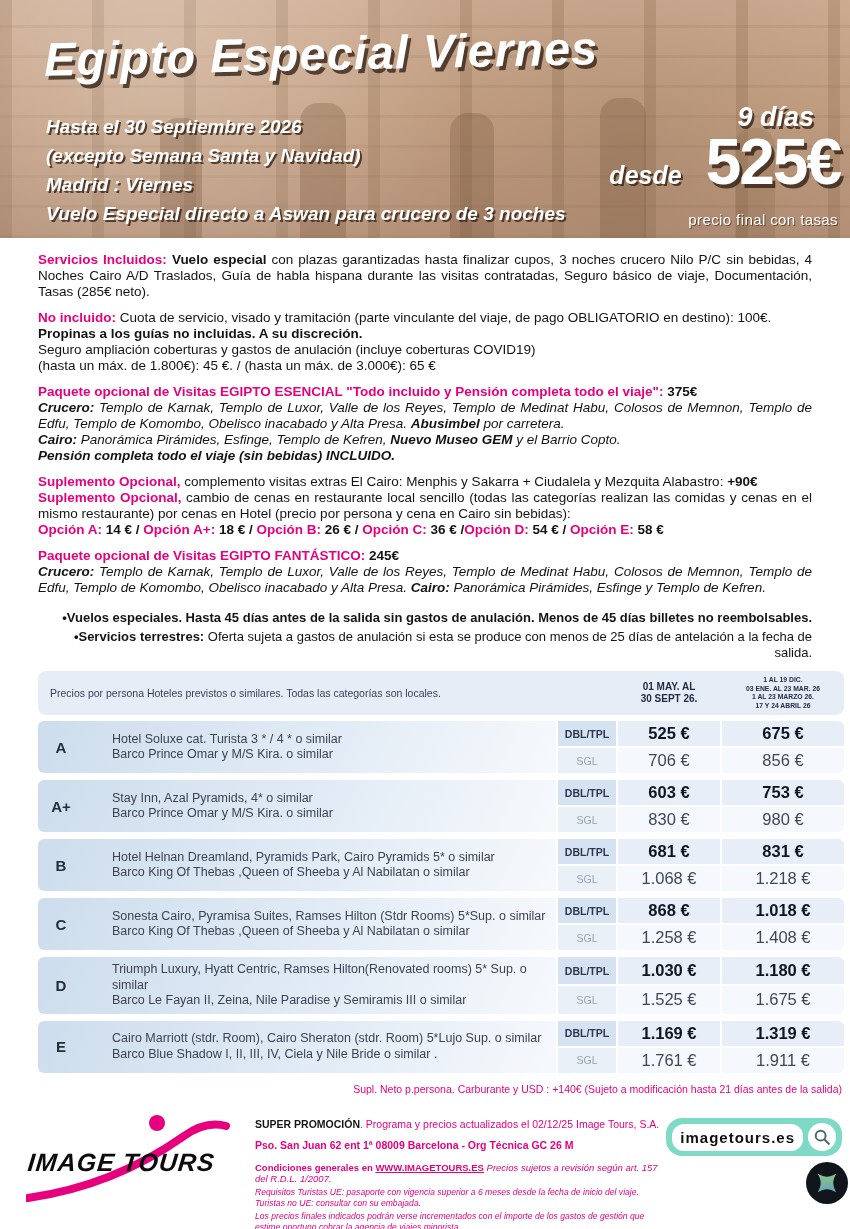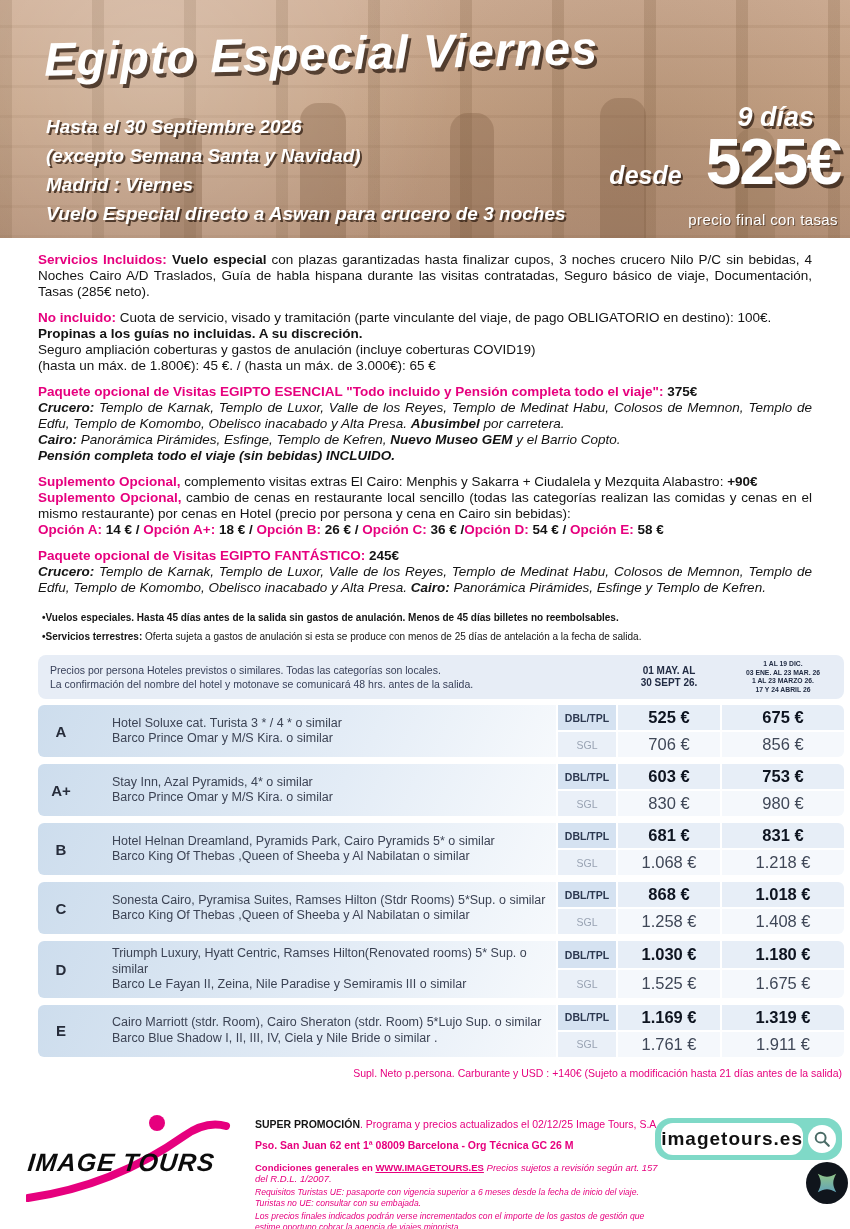--- a/index.html
+++ b/index.html
@@ -29,21 +29,21 @@
     text-shadow:1px 1px 0 rgba(50,32,20,.6);}
 
   
   .body{padding:14px 38px 0 38px;font-size:13.5px;line-height:16px;text-align:justify;color:#141414;}
   .sec{margin-bottom:10px;}
   .ln{min-height:16px;}
   .sg-pb{color:#e6007e;font-weight:bold;}
   .sg-b{font-weight:bold;}
   .sg-bi{font-weight:bold;font-style:italic;}
   .sg-i{font-style:italic;}
-  .sec-notas{margin-top:14px;font-size:10px;text-align:left;}
+  .sec-notas{margin-top:14px;font-size:13px;text-align:right;}
   .sec-notas .ln{margin-bottom:3px;padding-left:4px;}
 
   
   .table{margin:4px 6px 0 38px;width:806px;}
   .thead{display:flex;align-items:center;background:#e7edf6;border-radius:8px;padding:5px 0 5px 12px;margin-bottom:6px;}
   .tnotes{flex:1;font-size:10.5px;color:#39415a;line-height:14px;}
   .hcols{display:flex;gap:2px;align-items:center;}
   .hspacer{width:58px;}
   .hcol{text-align:center;font-weight:bold;color:#222c44;}
   .hcol1{width:102px;font-size:10px;line-height:12px;}
@@ -75,21 +75,21 @@
   .f1{font-size:10.5px;}
   .f1b{color:#151515;font-weight:bold;}
   .f2{margin-top:9px;font-size:10.5px;font-weight:bold;}
   .f3{margin-top:11px;font-size:9.5px;}
   .f3a{font-weight:bold;}
   .f3link{font-weight:bold;text-decoration:underline;color:#e6007e;cursor:pointer;}
   .f3c{font-style:italic;}
   .f4{margin-top:3px;font-size:8.6px;font-style:italic;line-height:10.5px;}
   .search{position:absolute;right:8px;top:10px;display:flex;align-items:center;gap:5px;
     background:#7fd9c7;border-radius:16px;padding:5px 6px;cursor:pointer;}
-  .search-pill{background:#fff;border-radius:12px;padding:5px 0;font-weight:bold;font-size:19px;
+  .search-pill{background:#fff;border-radius:12px;padding:5px 8px;font-weight:bold;font-size:15px;
     letter-spacing:1px;color:#101010;}
   .search-circle{width:28px;height:28px;border-radius:50%;background:#fff;display:flex;align-items:center;justify-content:center;}
   .badge{position:absolute;right:1px;top:53px;width:44px;height:44px;cursor:pointer;}
 </style>
 </head>
 <body>
 
 <div class="page">
 
   <header class="hdr">
@@ -141,21 +141,20 @@
       <div class="sec sec-notas">
         <div class="ln"><span class="sg-b">•Vuelos especiales.  Hasta 45 días antes de la salida sin gastos de anulación.  Menos de 45 días billetes no reembolsables.</span></div>
         <div class="ln"><span class="sg-b">•Servicios terrestres: </span><span class="sg-n">Oferta sujeta a gastos de anulación si esta se produce con menos de 25 días de antelación a la fecha de  salida.</span></div>
       </div>
     </main>
 
   <section class="table">
     <div class="thead">
       <div class="tnotes">
         <div>Precios por persona Hoteles previstos o similares. Todas las categorías son locales.</div>
-        <div>La confirmación del nombre del hotel y motonave se comunicará 48 hrs. antes de la salida.</div>
       </div>
       <div class="hcols">
         <div class="hspacer"></div>
         <div class="hcol hcol1">
             <div>01 MAY. AL</div>
             <div>30 SEPT 26.</div>
           </div>
         <div class="hcol hcol2">
             <div>1 AL 19 DIC.</div>
             <div>03 ENE. AL 23 MAR. 26</div>

